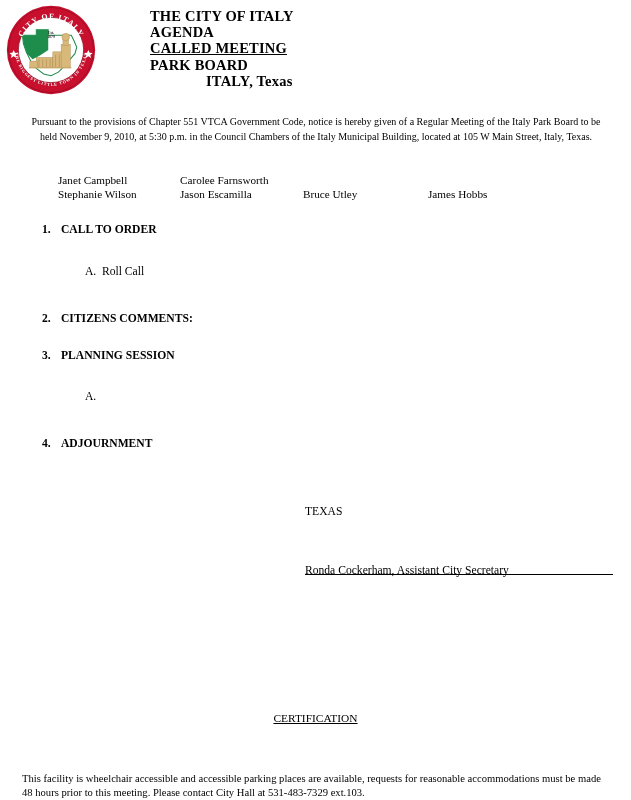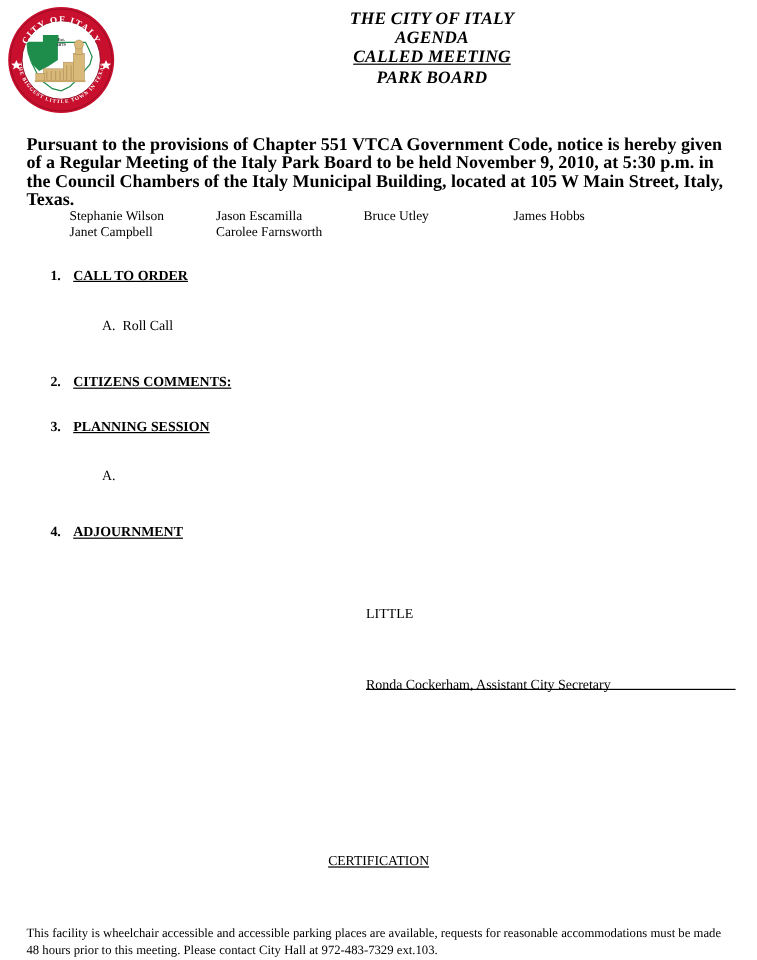--- a/index.html
+++ b/index.html
@@ -30,42 +30,40 @@
     height: 92px;
   }
   .seal svg { display: block; width: 92px; height: 92px; }
 
   
   .title-block {
     position: absolute;
     left: 150px;
     top: 8px;
     width: 420px;
-    text-align: center;
+    text-align: left;
     font-weight: bold;
     font-size: 14.5px;
     line-height: 16.2px;
     letter-spacing: 0.2px;
-    font-style: italic;
   }
   .title-line { white-space: nowrap; }
   .title-line.underlined span { text-decoration: underline; margin-top: 43px; }
   .title-line.shift-right { padding-left: 56px; }
   .title-line.italy-tx { font-size: 14.5px; }
 
   
   .lead {
     position: absolute;
     left: 22px;
     top: 114px;
     width: 588px;
-    font-size: 15px;
+    font-size: 10px;
     line-height: 15.3px;
-    text-align: left;
-    font-weight: bold;
+    text-align: center;
   }
 
   
   .members {
     position: absolute;
     left: 58px;
     top: 174px;
     width: 520px;
     font-size: 11.2px;
     line-height: 13.6px;
@@ -86,21 +84,21 @@
     width: 520px;
     font-size: 11.6px;
   }
   .agenda-item { position: relative; }
   .agenda-main {
     display: flex;
     font-weight: bold;
     align-items: baseline;
   }
   .agenda-num { width: 19px; flex: 0 0 19px; }
-  .agenda-label { text-decoration: underline; white-space: nowrap; }
+  .agenda-label { white-space: nowrap; }
   .agenda-sub {
     display: flex;
     font-weight: normal;
     margin-left: 43px;
     align-items: baseline;
   }
   .sub-letter { width: 17px; flex: 0 0 17px; }
   .sub-text { white-space: nowrap; }
 
   .gap-sub { height: 29px; }
@@ -217,37 +215,38 @@
         <path d="M 90.6,50 L 92,53.1 L 95.3,53.3 L 92.7,55.4 L 93.6,58.7 L 90.6,56.8 L 87.6,58.7 L 88.5,55.4 L 85.9,53.3 L 89.2,53.1 Z"></path>
       </g>
     </svg>
   </div>
 
   <div class="title-block">
     <div class="title-line">THE CITY OF ITALY</div>
     <div class="title-line">AGENDA</div>
     <div class="title-line underlined"><span>CALLED MEETING</span></div>
     <div class="title-line">PARK BOARD</div>
+    <div class="title-line shift-right italy-tx">ITALY, Texas</div>
   </div>
 
   <div class="lead">Pursuant to the provisions of Chapter 551 VTCA Government Code, notice is hereby given of a Regular Meeting of the Italy Park Board to be held November 9, 2010, at 5:30 p.m. in the Council Chambers of the Italy Municipal Building, located at 105 W Main Street, Italy, Texas.</div>
 
   <div class="members">
+    <div class="members-row">
+      <div class="members-col mc1 member-name">Janet Campbell</div>
+      <div class="members-col mc2 member-name">Carolee Farnsworth</div>
+      <div class="members-col mc3 member-name"></div>
+      <div class="members-col mc4 member-name"></div>
+    </div>
     <div class="members-row">
       <div class="members-col mc1 member-name">Stephanie Wilson</div>
       <div class="members-col mc2 member-name">Jason Escamilla</div>
       <div class="members-col mc3 member-name">Bruce Utley</div>
       <div class="members-col mc4 member-name">James Hobbs</div>
     </div>
-    <div class="members-row">
-      <div class="members-col mc1 member-name">Janet Campbell</div>
-      <div class="members-col mc2 member-name">Carolee Farnsworth</div>
-      <div class="members-col mc3 member-name"></div>
-      <div class="members-col mc4 member-name"></div>
-    </div>
   </div>
 
   <div class="agenda">
 
     <div class="agenda-item">
       <div class="agenda-main">
         <span class="agenda-num">1.</span>
         <span class="agenda-label">CALL TO ORDER</span>
       </div>
       <div class="gap-sub"></div>
@@ -283,20 +282,20 @@
 
     <div class="agenda-item">
       <div class="agenda-main">
         <span class="agenda-num">4.</span>
         <span class="agenda-label">ADJOURNMENT</span>
       </div>
     </div>
 
   </div>
 
-  <div class="attest-word">LITTLE</div>
+  <div class="attest-word">TEXAS</div>
   <div class="sig-line"></div>
   <div class="sig-name">Ronda Cockerham, Assistant City Secretary</div>
 
   <div class="cert-heading"><span>CERTIFICATION</span></div>
-  <div class="cert-para-2">This facility is wheelchair accessible and accessible parking places are available, requests for reasonable accommodations must be made 48 hours prior to this meeting.  Please contact City Hall at 972-483-7329 ext.103.</div>
+  <div class="cert-para-2">This facility is wheelchair accessible and accessible parking places are available, requests for reasonable accommodations must be made 48 hours prior to this meeting.  Please contact City Hall at 531-483-7329 ext.103.</div>
 
 </div>
 
 </body></html>

